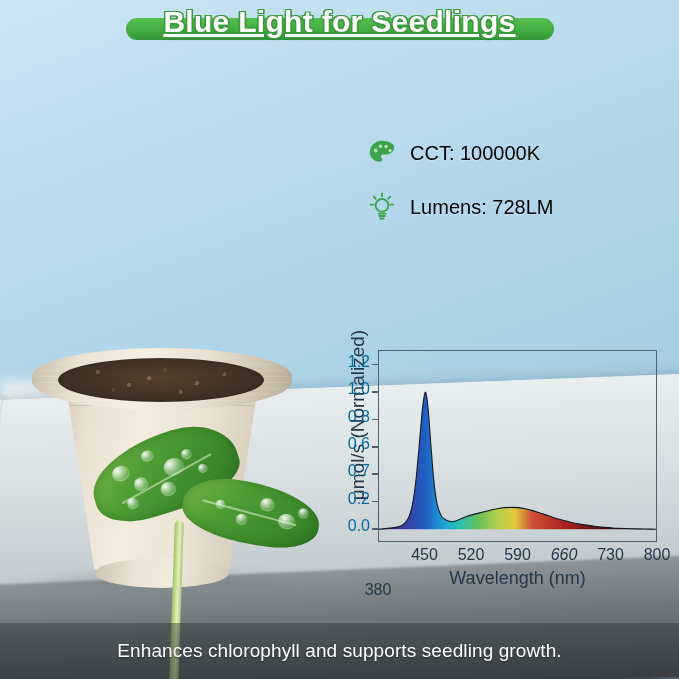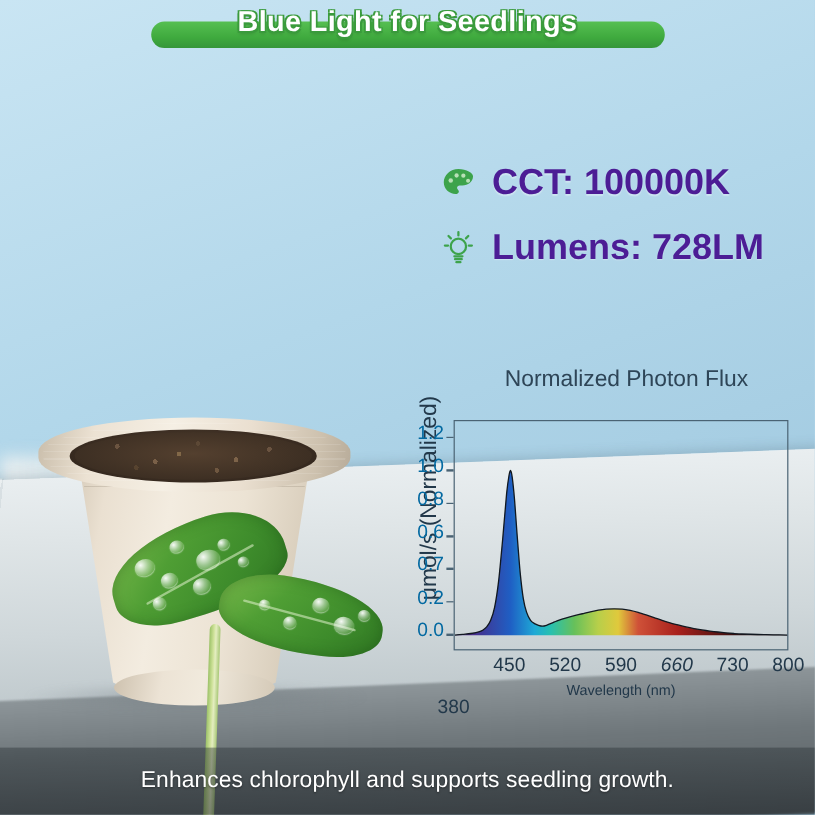--- a/index.html
+++ b/index.html
@@ -146,40 +146,41 @@
     position:relative;
     height:22px;
     width:428px;
     background:linear-gradient(180deg,#56bf52 0%, #3faa3e 60%, #35963a 100%);
     border-radius:11px;
     display:flex; align-items:center; justify-content:center;
   }
   #title-text{
     position:absolute; left:0; right:0; top:-13px;
     text-align:center;
-    font-size:24px; font-weight:bold;
+    font-size:30px; font-weight:bold;
     color:#ffffff;
     letter-spacing:.3px;
     text-shadow:
       -1.4px -1.4px 0 #3a9b3c, 1.4px -1.4px 0 #3a9b3c,
       -1.4px 1.4px 0 #3a9b3c, 1.4px 1.4px 0 #3a9b3c,
       0 2px 3px rgba(0,0,0,.18);
     white-space:nowrap;
+    text-decoration:underline;
   }
 
   
   #specs{
     position:absolute; left:366px; top:126px; width:300px;
   }
   .spec-row{
     display:flex; align-items:center; gap:12px; height:54px;
   }
   .spec-icon{ width:32px; height:32px; flex:0 0 32px; display:flex; align-items:center; justify-content:center; }
   .spec-label{
-    font-size:30px; font-weight:bold; color:#4c1d95;
+    font-size:20px; font-weight:normal; color:#000000;
     white-space:nowrap;
     text-shadow:0 1px 1px rgba(255,255,255,.35);
   }
 
   
   #chart{
     position:absolute; left:312px; top:306px; width:356px; height:282px;
   }
   #chart-title{
     position:absolute; left:64px; top:0; width:292px;
@@ -202,21 +203,21 @@
     position:absolute; right:350px; width:44px; text-align:right;
     font-size:16px; color:#0369a1;
   }
   .ytick-mark{ position:absolute; left:60px; width:6px; height:1.5px; background:#4a6374; }
   .xtick{
     position:absolute; top:240px; width:44px; text-align:center;
     font-size:16px; color:#22384a;
   }
   #xlabel{
     position:absolute; left:66px; top:262px; width:279px;
-    text-align:center; font-size:12px; color:#22384a; white-space:nowrap;
+    text-align:center; font-size:18px; color:#22384a; white-space:nowrap;
   }
 
   
   #caption-bar{
     position:absolute; left:0; right:0; bottom:0; height:56px;
     background:linear-gradient(180deg, rgba(40,48,52,.42) 0%, rgba(30,36,40,.52) 100%);
     display:flex; align-items:center; justify-content:center;
   }
   #caption-text{
     color:#ffffff; font-size:19px; letter-spacing:.1px;
@@ -308,21 +309,20 @@
         </g>
       </svg>
     </span>
     <span class="spec-label">Lumens: 728LM</span>
   </div>
 
 
 </div>
 
 <div id="chart">
-  <div id="chart-title">Normalized Photon Flux</div>
   <div id="ylabel">μmol/s (Normalized)</div>
 
   <div id="yticks">
       <div class="ytick" style="left: 14px; top: 211.286px;">0.0</div>
       <div class="ytick-mark" style="top: 222.286px;"></div>
       <div class="ytick" style="left: 14px; top: 183.857px;">0.2</div>
       <div class="ytick-mark" style="top: 194.857px;"></div>
       <div class="ytick" style="left: 14px; top: 156.429px;">0.7</div>
       <div class="ytick-mark" style="top: 167.429px;"></div>
       <div class="ytick" style="left: 14px; top: 129px;">0.6</div>

